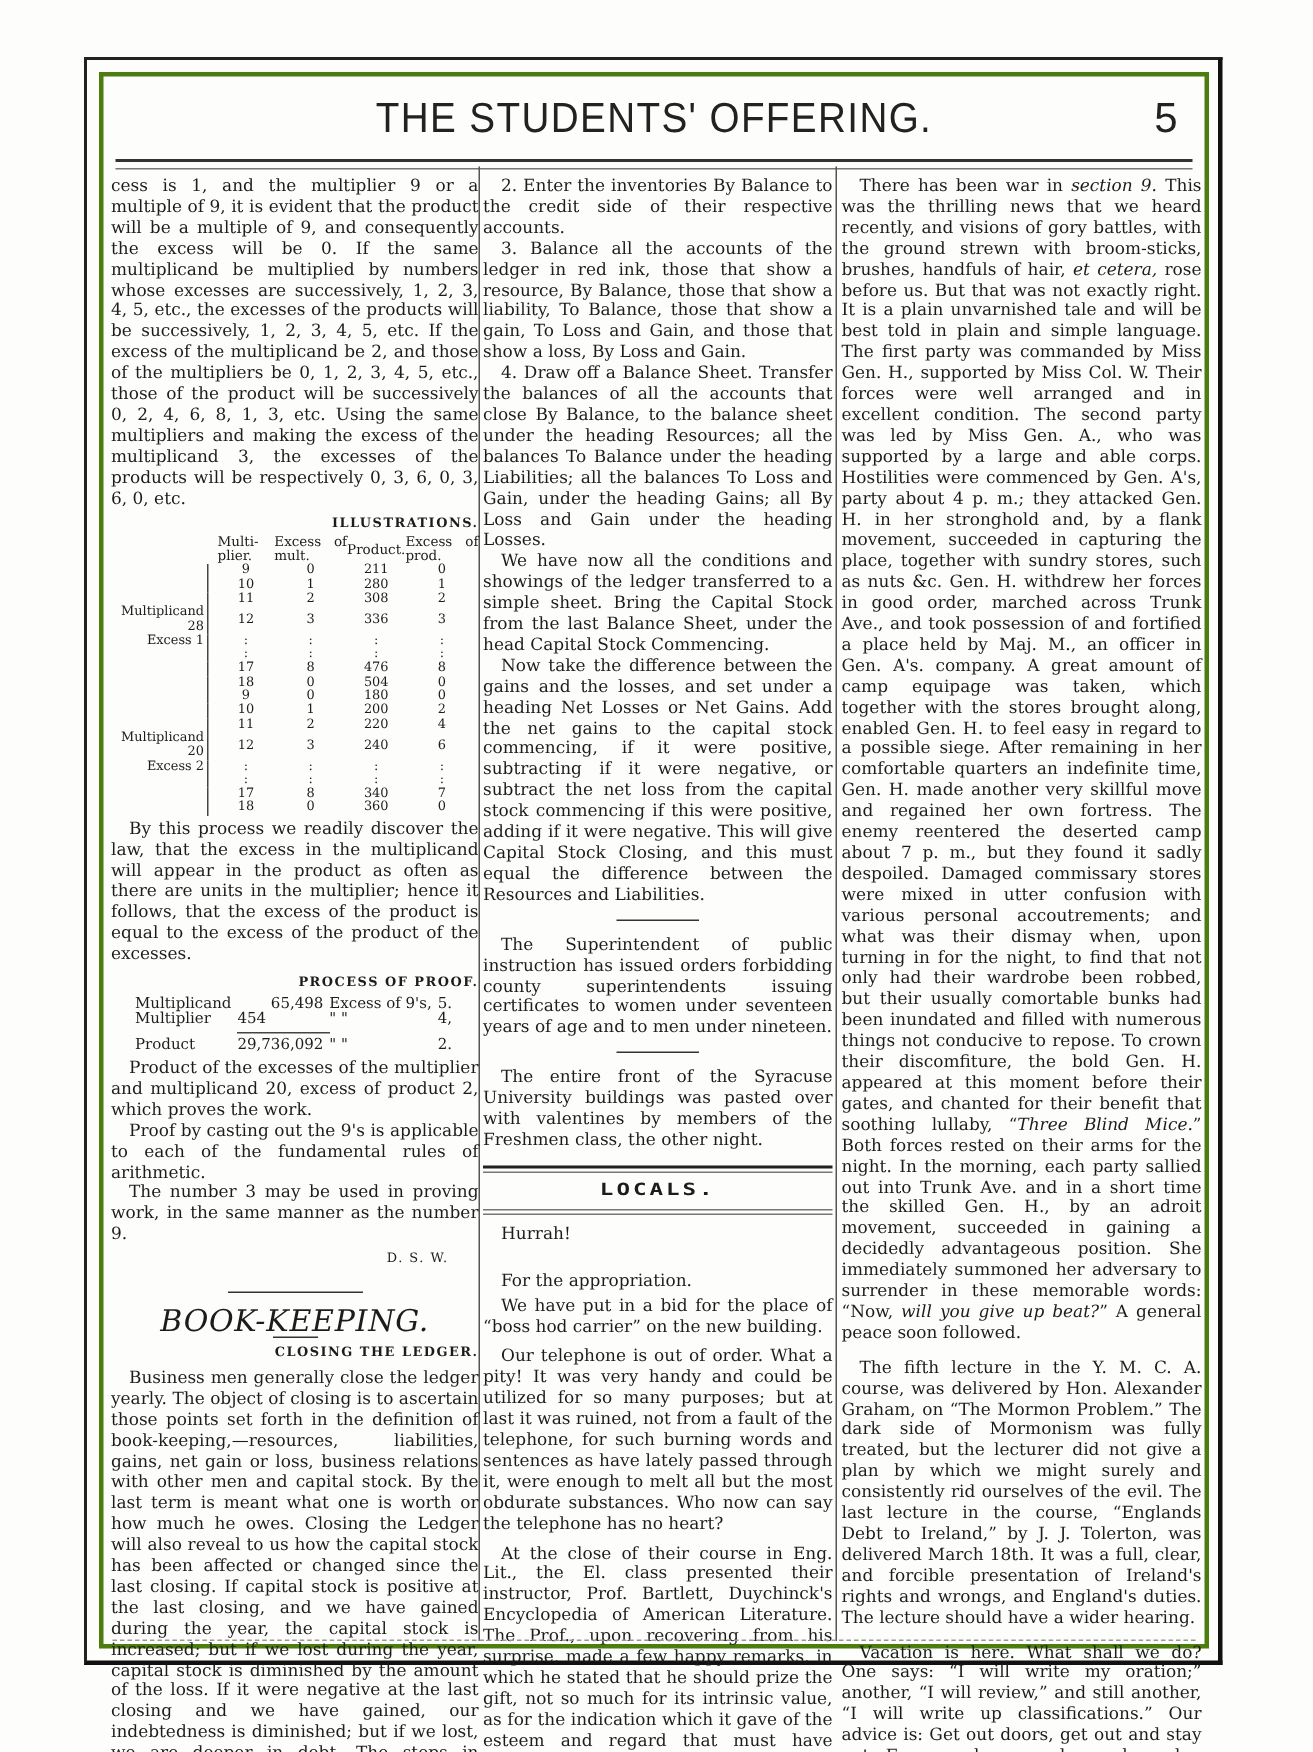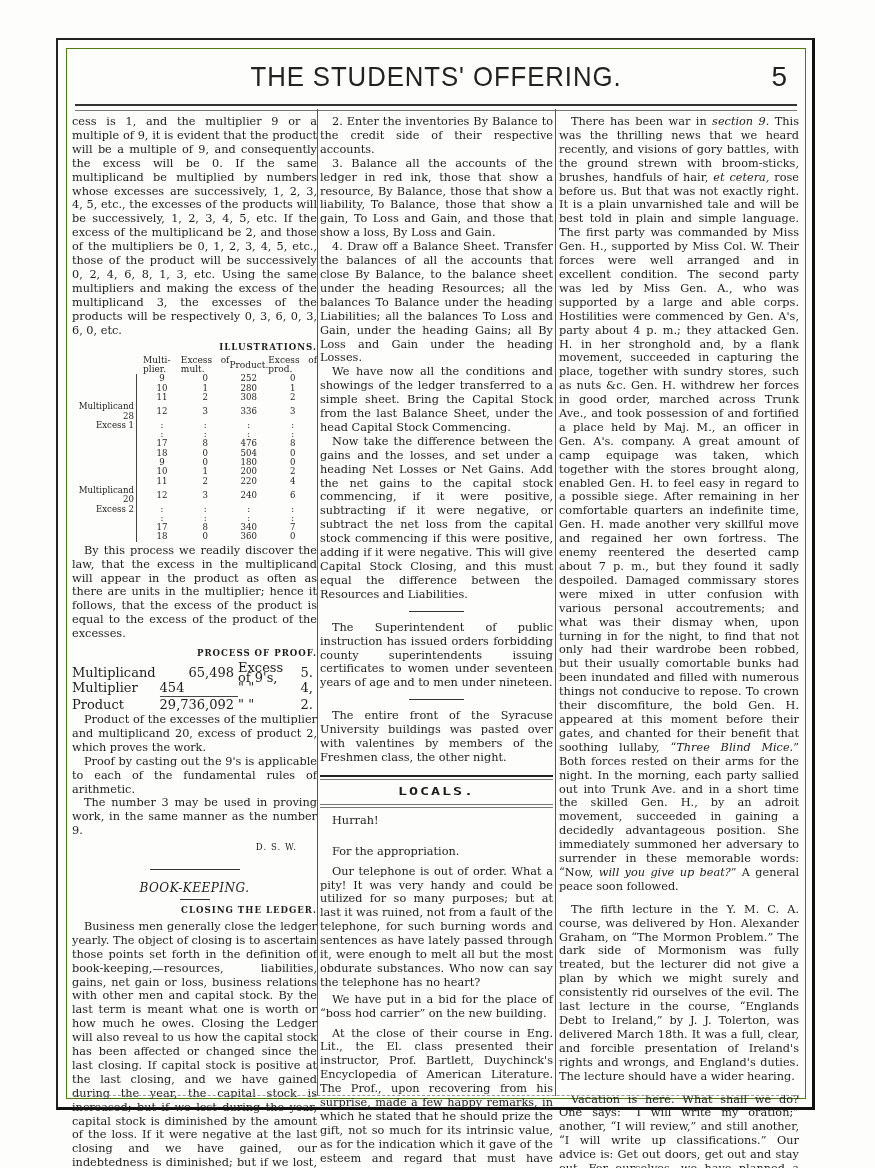--- a/index.html
+++ b/index.html
@@ -7,21 +7,21 @@
     width:875px; height:1168px; background:#fdfdfb; position:relative; overflow:hidden;
     font-family:"DejaVu Serif","Liberation Serif",serif; color:#1c1c1c;
   }
   .outer {
     position:absolute; left:56px; top:38px; width:754px; height:1067px;
     border-top:2px solid #222; border-left:2px solid #222;
     border-right:3px solid #111; border-bottom:3px solid #111;
   }
   .inner {
     position:absolute; left:8px; top:8px; right:6px; bottom:8px;
-    border:1px solid #4d7c0f;
+    border:3px solid #4d7c0f;
   }
   .masthead {
     position:absolute; left:0; right:0; top:0; height:52px;
   }
   .masthead-title {
     position:absolute; left:0; right:0; top:12px; text-align:center;
     font-family:"Liberation Sans","DejaVu Sans",sans-serif; font-weight:400;
     font-size:28px; letter-spacing:1px; color:#222; transform:scaleX(0.92);
   }
   .page-number {
@@ -41,27 +41,27 @@
   .c1 { left:5px; width:245px; }
   .c2 { left:253px; width:233px; }
   .c3 { left:492px; width:240px; }
   .vline { position:absolute; top:60px; bottom:2px; width:0; border-left:1px solid #555; }
   .v1 { left:250px; }
   .v2 { left:488px; }
   .smallcaps { font-size:8.6px; letter-spacing:1px; font-weight:bold; text-align:right; text-indent:0 !important; margin:3px 0 2px 0 !important; }
   .sig { text-align:right; font-size:8.6px; letter-spacing:1px; padding-right:20px; text-indent:0 !important; margin-top:3px !important; }
   .short-rule { width:90px; margin:14px auto 12px auto; border-top:1.5px solid #333; }
   .tiny-rule { width:30px; margin:3px auto 4px auto; border-top:1px solid #333; }
-  .bk-title { font-style:italic; font-size:12px; letter-spacing:0.5px; text-align:center; margin-top:6px; }
+  .bk-title { font-style:italic; font-size:20px; letter-spacing:0.5px; text-align:center; margin-top:6px; }
   table.ill { font-size:8.6px; line-height:9.3px; border-collapse:collapse; margin:2px 0 2px 0; width:245px; }
   table.ill td { padding:0; text-align:center; }
   table.ill th { font-weight:normal; font-size:9px; line-height:9px; padding:0; }
   table.ill td.lbl { text-align:right; padding-right:2px; width:62px; font-size:8.6px; }
   table.ill td.br { width:6px; }
-  table.proof { font-size:13px; line-height:10px; border-collapse:collapse; margin:2px 0 3px 0; }
+  table.proof { font-size:10px; line-height:10px; border-collapse:collapse; margin:2px 0 3px 16px; }
   table.proof td { padding:0 4px 0 0; }
   .uline { border-bottom:1px solid #444; }
   .locals-block { margin-top:10px; }
   .locals-top { border-top:2px solid #222; border-bottom:1px solid #777; height:2px; }
   .locals-title {
     text-align:center; font-family:"DejaVu Sans Mono","Liberation Mono",monospace; font-weight:bold;
     font-size:15px; letter-spacing:2px; margin:5px 0 5px 0; transform:scaleY(0.75);
   }
   .locals-bot { border-top:1px solid #777; border-bottom:1px solid #777; height:2px; margin-bottom:6px; }
   .bottom-rule { position:absolute; left:6px; right:6px; bottom:2px; border-top:1px dashed #999; }
@@ -95,21 +95,21 @@
           <th>Product.</th>
           <th>Excess of prod.</th>
         </tr>
         </tbody>
           <tbody id="ill-body">
             <tr>
               <td class="lbl"></td>
               <td class="br" style="border-left: 1px solid rgb(68, 68, 68);"></td>
               <td>9</td>
               <td>0</td>
-              <td>252</td>
+              <td>211</td>
               <td>0</td>
             </tr>
             <tr>
               <td class="lbl"></td>
               <td class="br" style="border-left: 1px solid rgb(68, 68, 68);"></td>
               <td>10</td>
               <td>1</td>
               <td>280</td>
               <td>1</td>
             </tr>
@@ -278,22 +278,22 @@
       <div class="short-rule" style="width:55px;margin:9px auto 9px auto;"></div>
       <p>The Superintendent of public instruction has issued orders forbidding county superintendents issuing certificates to women under seventeen years of age and to men under nineteen.</p>
       <div class="short-rule" style="width:55px;margin:9px auto 9px auto;border-top-width:1px"></div>
       <p>The entire front of the Syracuse University buildings was pasted over with valentines by members of the Freshmen class, the other night.</p>
       <div class="locals-block">
         <div class="locals-top"></div>
         <div class="locals-title">LOCALS.</div>
         <div class="locals-bot"></div>
         <p>Hurrah!</p>
         <p class="gap" style="margin-top:17px">For the appropriation.</p>
+        <p class="gap" style="margin-top:3px">We have put in a bid for the place of “boss hod carrier” on the new building.</p>
         <p class="gap">Our telephone is out of order. What a pity! It was very handy and could be utilized for so many purposes; but at last it was ruined, not from a fault of the telephone, for such burning words and sentences as have lately passed through it, were enough to melt all but the most obdurate substances. Who now can say the telephone has no heart?</p>
-        <p class="gap" style="margin-top:3px">We have put in a bid for the place of “boss hod carrier” on the new building.</p>
         <p class="gap">At the close of their course in Eng. Lit., the El. class presented their instructor, Prof. Bartlett, Duychinck's Encyclopedia of American Literature. The Prof., upon recovering from his surprise, made a few happy remarks, in which he stated that he should prize the gift, not so much for its intrinsic value, as for the indication which it gave of the esteem and regard that must have prompted it.</p>
       </div>
     </div>
 
     <div class="col c3">
       <p><span>There has been war in</span> <i>section 9.</i> <span>This was the thrilling news that we heard recently, and visions of gory battles, with the ground strewn with broom-sticks, brushes, handfuls of hair,</span> <i>et cetera,</i> <span>rose before us. But that was not exactly right. It is a plain unvarnished tale and will be best told in plain and simple language. The first party was commanded by Miss Gen. H., supported by Miss Col. W. Their forces were well arranged and in excellent condition. The second party was led by Miss Gen. A., who was supported by a large and able corps. Hostilities were commenced by Gen. A's, party about 4 p. m.; they attacked Gen. H. in her stronghold and, by a flank movement, succeeded in capturing the place, together with sundry stores, such as nuts &amp;c. Gen. H. withdrew her forces in good order, marched across Trunk Ave., and took possession of and fortified a place held by Maj. M., an officer in Gen. A's. company. A great amount of camp equipage was taken, which together with the stores brought along, enabled Gen. H. to feel easy in regard to a possible siege. After remaining in her comfortable quarters an indefinite time, Gen. H. made another very skillful move and regained her own fortress. The enemy reentered the deserted camp about 7 p. m., but they found it sadly despoiled. Damaged commissary stores were mixed in utter confusion with various personal accoutrements; and what was their dismay when, upon turning in for the night, to find that not only had their wardrobe been robbed, but their usually comortable bunks had been inundated and filled with numerous things not conducive to repose. To crown their discomfiture, the bold Gen. H. appeared at this moment before their gates, and chanted for their benefit that soothing lullaby, “</span><i>Three Blind Mice.</i><span>” Both forces rested on their arms for the night. In the morning, each party sallied out into Trunk Ave. and in a short time the skilled Gen. H., by an adroit movement, succeeded in gaining a decidedly advantageous position. She immediately summoned her adversary to surrender in these memorable words: “Now,</span> <i>will you give up beat?</i><span>” A general peace soon followed.</span></p>
       <p class="gap" style="margin-top:9px">The fifth lecture in the Y. M. C. A. course, was delivered by Hon. Alexander Graham, on “The Mormon Problem.” The dark side of Mormonism was fully treated, but the lecturer did not give a plan by which we might surely and consistently rid ourselves of the evil. The last lecture in the course, “Englands Debt to Ireland,” by J. J. Tolerton, was delivered March 18th. It was a full, clear, and forcible presentation of Ireland's rights and wrongs, and England's duties. The lecture should have a wider hearing.</p>
       <p class="gap" style="margin-top:9px">Vacation is here. What shall we do? One says: “I will write my oration;” another, “I will review,” and still another, “I will write up classifications.” Our advice is: Get out doors, get out and stay out. For ourselves, we have planned a war on the ducks. Poor things.</p>
     </div>
 

